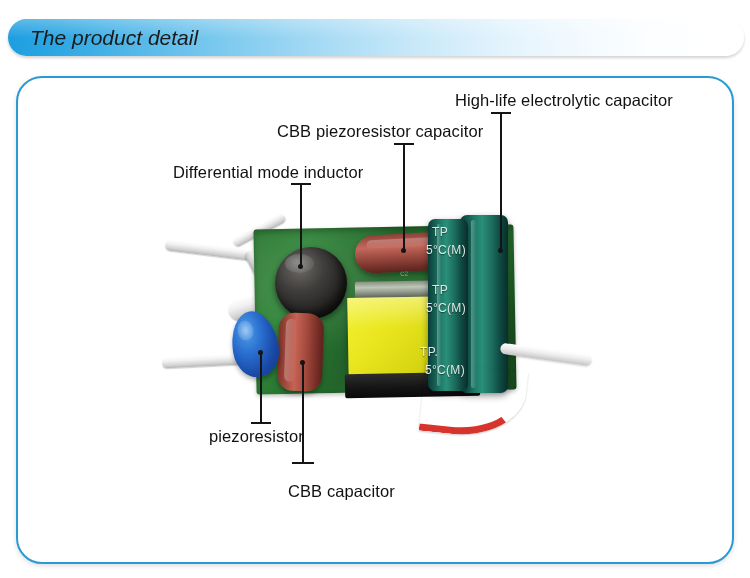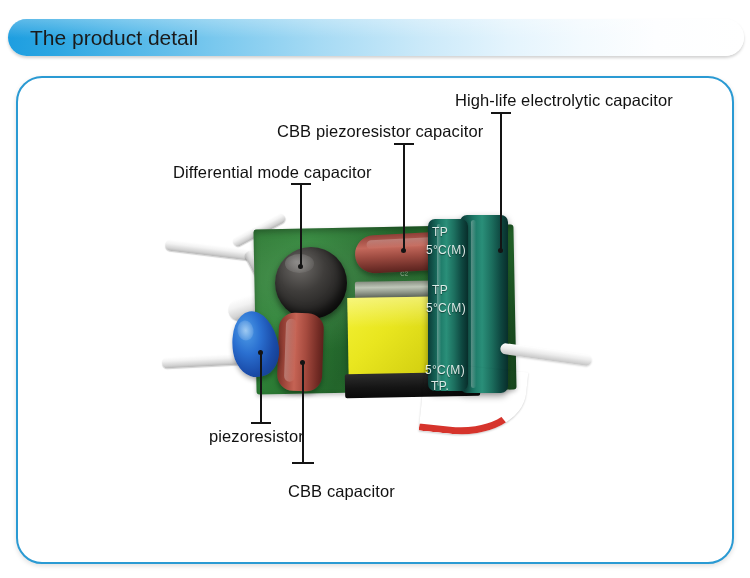--- a/index.html
+++ b/index.html
@@ -31,20 +31,21 @@
         #4fb6e8 16%,
         #79c8ee 28%,
         #a5daf4 42%,
         #cae9f9 56%,
         #e4f4fd 68%,
         #f3fafe 78%,
         #fdfeff 88%,
         #ffffff 100%);
     box-shadow: 0 2px 3px rgba(0,0,0,0.18);
     overflow: hidden;
+    font-style: italic;
   }
   #header-bar::after {
     content: "";
     position: absolute;
     left: 0; top: 0; right: 0; height: 50%;
     background: linear-gradient(to bottom, rgba(255,255,255,0.28), rgba(255,255,255,0));
     pointer-events: none;
   }
   #header-title {
     position: absolute;
@@ -371,42 +372,42 @@
 
   <div id="piezo"></div>
 
   <div class="cap-electro" style="left:290px; top:10px; width:48px; height:178px;"></div>
   <div class="cap-electro" style="left:258px; top:14px; width:40px; height:172px;"></div>
 
   <span class="cap-text" style="left:262px; top:20px;">TP</span>
   <span class="cap-text" style="left:256px; top:38px;">5°C(M)</span>
   <span class="cap-text" style="left:262px; top:78px;">TP</span>
   <span class="cap-text" style="left:256px; top:96px;">5°C(M)</span>
-  <span class="cap-text" style="left:261px; top:140px;margin-top:34px;">TP.</span>
+  <span class="cap-text" style="left:250px; top:140px;">TP.</span>
   <span class="cap-text" style="left:255px; top:158px;">5°C(M)</span>
 
   <div id="wire-red"></div>
   <div id="wire-right"></div>
 </div>
 
 <div class="callout-label" style="left:455px; top:91px;">High-life electrolytic capacitor</div>
 <div class="leader" style="left:500px; top:112px; height:140px;">
   <div class="leader-bar" style="left:-9px; top:0; width:20px;"></div>
   <div class="leader-stem" style="height:140px;"></div>
   <div class="leader-dot" style="left:-2px; top:136px;"></div>
 </div>
 
 <div class="callout-label" style="left:277px; top:122px;">CBB piezoresistor capacitor</div>
 <div class="leader" style="left:403px; top:143px; height:109px;">
   <div class="leader-bar" style="left:-9px; top:0; width:20px;"></div>
   <div class="leader-stem" style="height:109px;"></div>
   <div class="leader-dot" style="left:-2px; top:105px;"></div>
 </div>
 
-<div class="callout-label" style="left:173px; top:163px;">Differential mode capacitor</div>
+<div class="callout-label" style="left:173px; top:163px;">Differential mode inductor</div>
 <div class="leader" style="left:300px; top:183px; height:85px;">
   <div class="leader-bar" style="left:-9px; top:0; width:20px;"></div>
   <div class="leader-stem" style="height:85px;"></div>
   <div class="leader-dot" style="left:-2px; top:81px;"></div>
 </div>
 
 <div class="callout-label" style="left:209px; top:427px;">piezoresistor</div>
 <div class="leader" style="left:260px; top:352px; height:72px;">
   <div class="leader-dot" style="left:-2px; top:-2px;"></div>
   <div class="leader-stem" style="height:72px;"></div>

